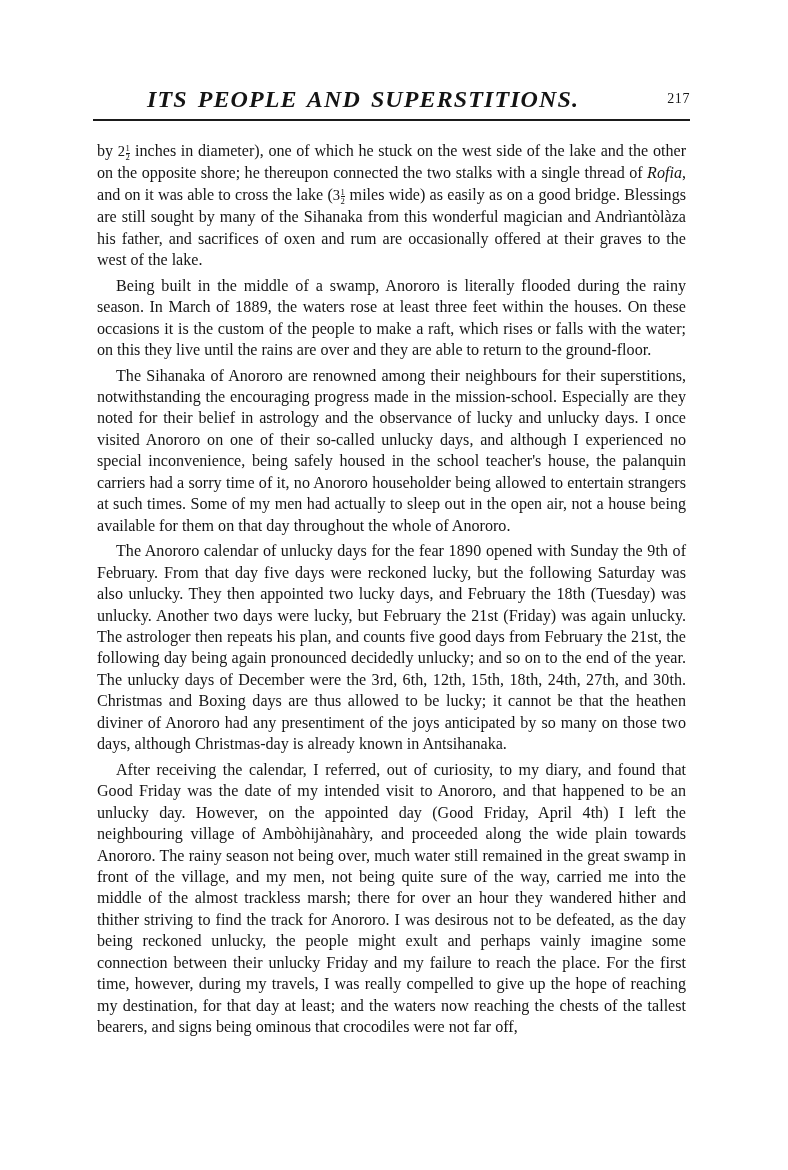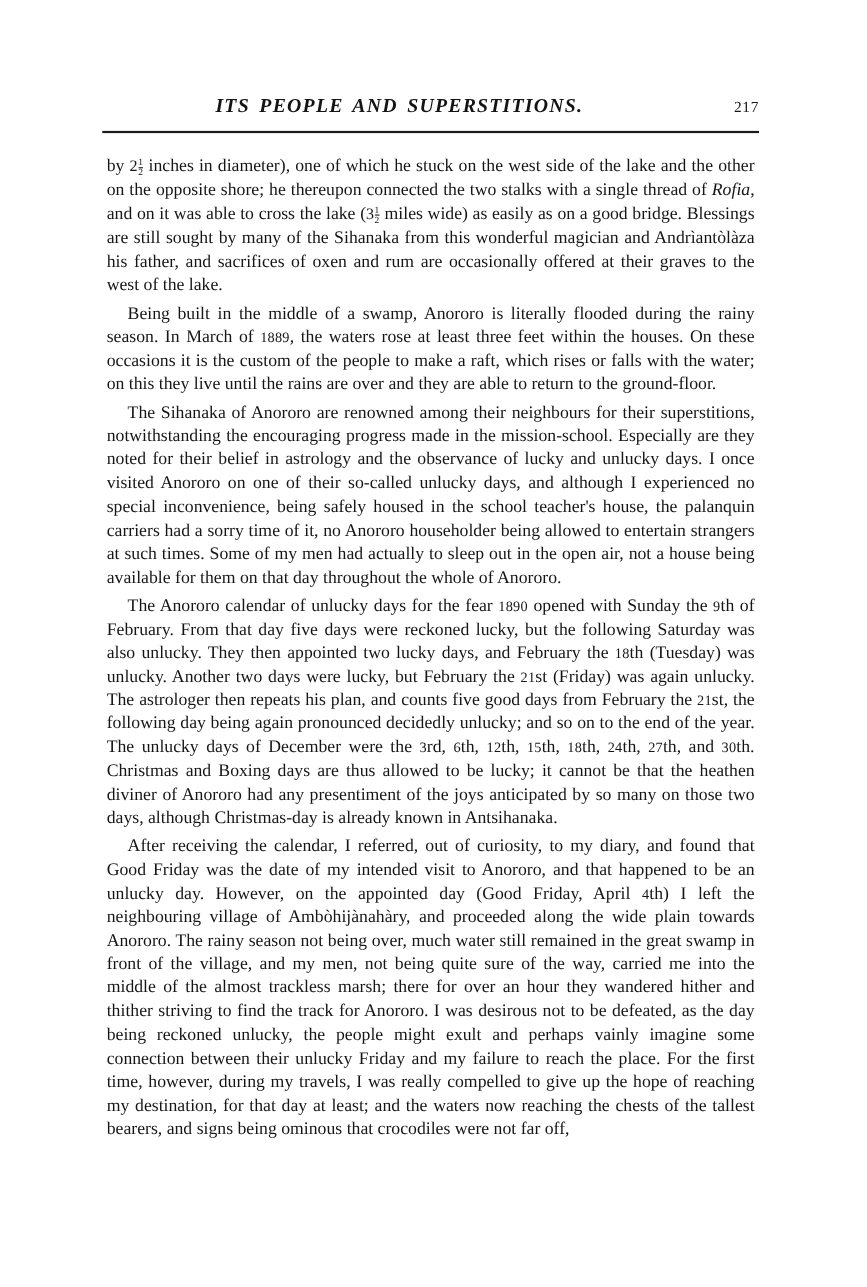--- a/index.html
+++ b/index.html
@@ -34,21 +34,21 @@
     height: 26px;
   }
   .head-title {
     position: absolute;
     left: 0;
     top: 0;
     width: 540px;
     text-align: center;
     font-style: italic;
     font-weight: 700;
-    font-size: 18px;
+    font-size: 24px;
     letter-spacing: 1.1px;
     word-spacing: 3px;
     color: #141414;
     white-space: nowrap;
   }
   .head-folio {
     position: absolute;
     right: 0;
     top: 5px;
     font-size: 14px;
@@ -89,21 +89,21 @@
   .textblock p + p {
     margin-top: 0;
   }
 
   i.work {
     font-style: italic;
   }
 
   
   .osf {
-    font-size: 13px;
+    font-size: 16px;
     letter-spacing: 0.2px;
   }
 
   
   .frac {
     display: inline-block;
     font-size: 14.6px;
     vertical-align: baseline;
     position: relative;
     top: 0;

